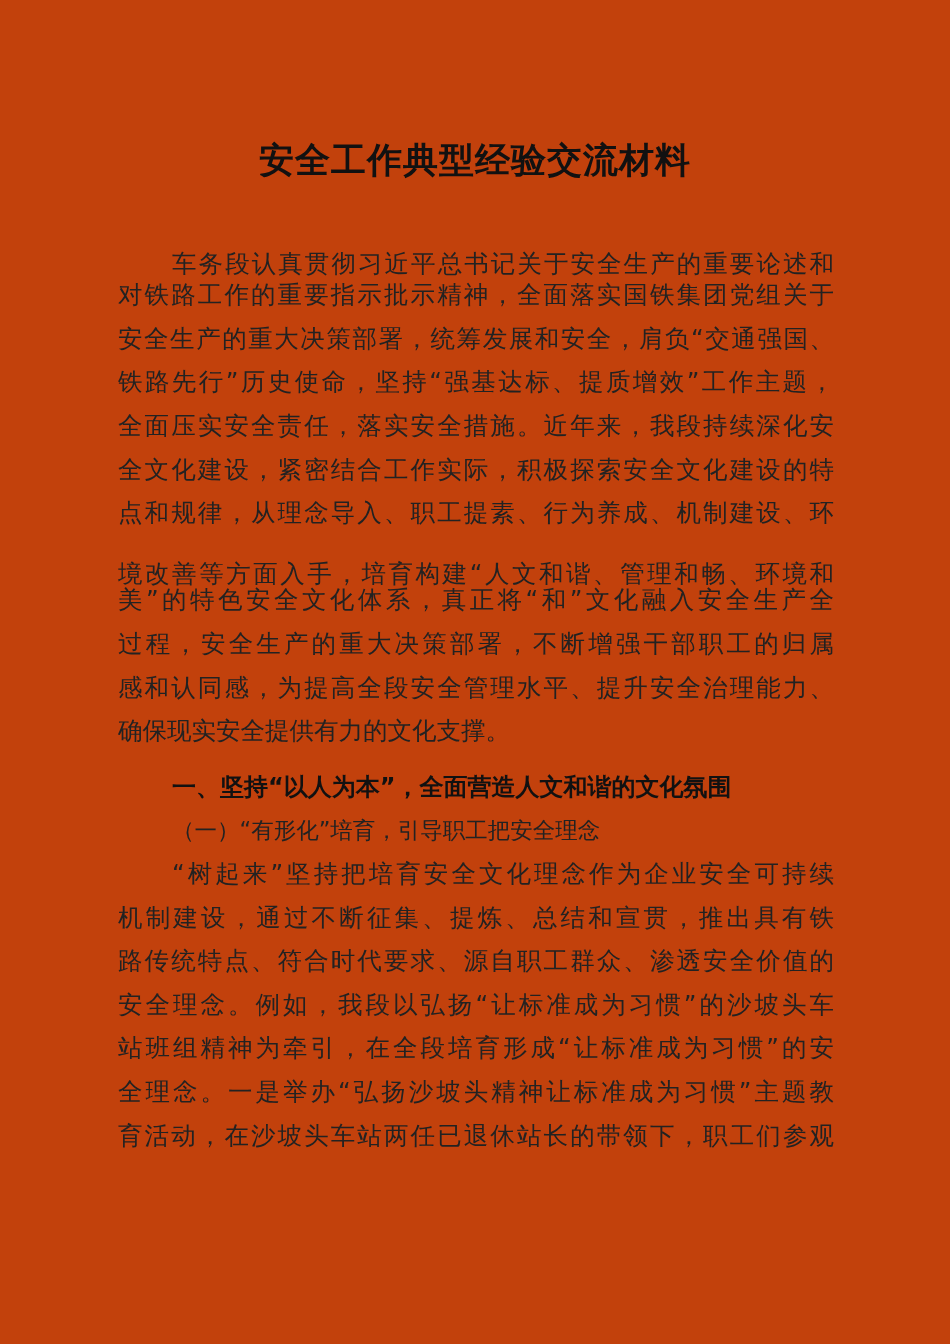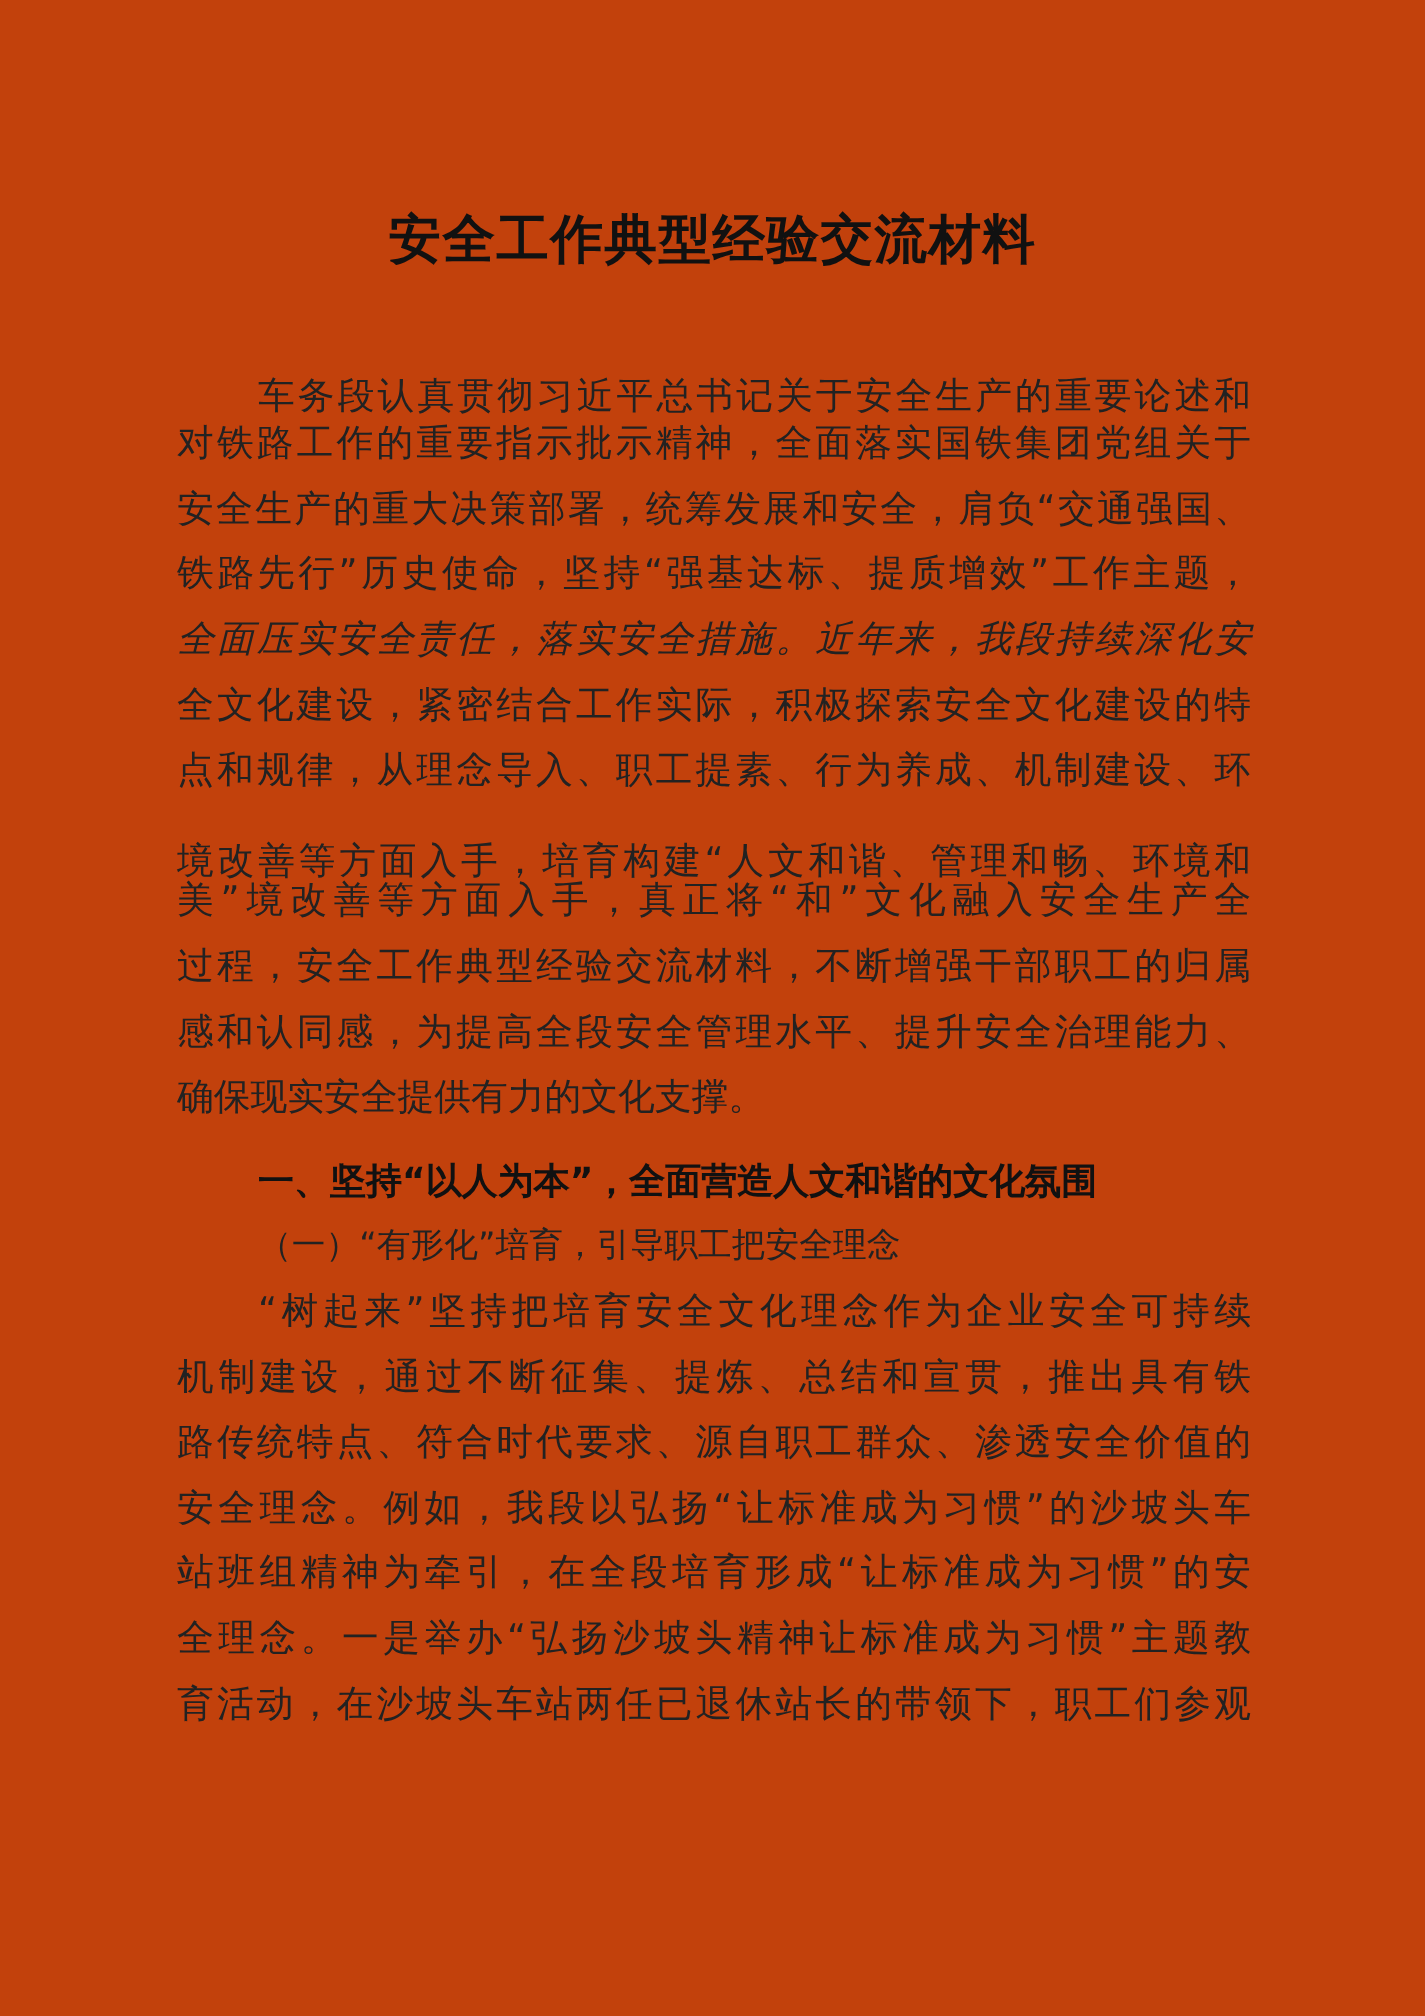--- a/index.html
+++ b/index.html
@@ -79,26 +79,26 @@
 
 <div class="page">
 
   <div class="title">安全工作典型经验交流材料</div>
 
   <div>
     <div class="line indent" style="top:244px;">车务段认真贯彻习近平总书记关于安全生产的重要论述和</div>
     <div class="line" style="top:275px;">对铁路工作的重要指示批示精神，全面落实国铁集团党组关于</div>
     <div class="line" style="top:319px;">安全生产的重大决策部署，统筹发展和安全，肩负“交通强国、</div>
     <div class="line" style="top:362px;">铁路先行”历史使命，坚持“强基达标、提质增效”工作主题，</div>
-    <div class="line" style="top:406px;font-style:italic;">全面压实安全责任，落实安全措施。近年来，我段持续深化安</div>
+    <div class="line" style="top:406px;">全面压实安全责任，落实安全措施。近年来，我段持续深化安</div>
     <div class="line" style="top:450px;">全文化建设，紧密结合工作实际，积极探索安全文化建设的特</div>
     <div class="line" style="top:493px;">点和规律，从理念导入、职工提素、行为养成、机制建设、环</div>
     <div class="line" style="top:537px;margin-top:17px;">境改善等方面入手，培育构建“人文和谐、管理和畅、环境和</div>
-    <div class="line" style="top:580px;">美”境改善等方面入手，真正将“和”文化融入安全生产全</div>
-    <div class="line" style="top:624px;">过程，安全工作典型经验交流材料，不断增强干部职工的归属</div>
+    <div class="line" style="top:580px;">美”的特色安全文化体系，真正将“和”文化融入安全生产全</div>
+    <div class="line" style="top:624px;">过程，安全生产的重大决策部署，不断增强干部职工的归属</div>
     <div class="line" style="top:668px;">感和认同感，为提高全段安全管理水平、提升安全治理能力、</div>
     <div class="line last" style="top:711px;">确保现实安全提供有力的文化支撑。</div>
   </div>
 
   <div class="heading1" style="top:767px;">一、坚持“以人为本”，全面营造人文和谐的文化氛围</div>
 
   <div class="heading2" style="top:810px;">（一）“有形化”培育，引导职工把安全理念</div>
 
   <div>
     <div class="line indent" style="top:854px;">“树起来”坚持把培育安全文化理念作为企业安全可持续</div>

